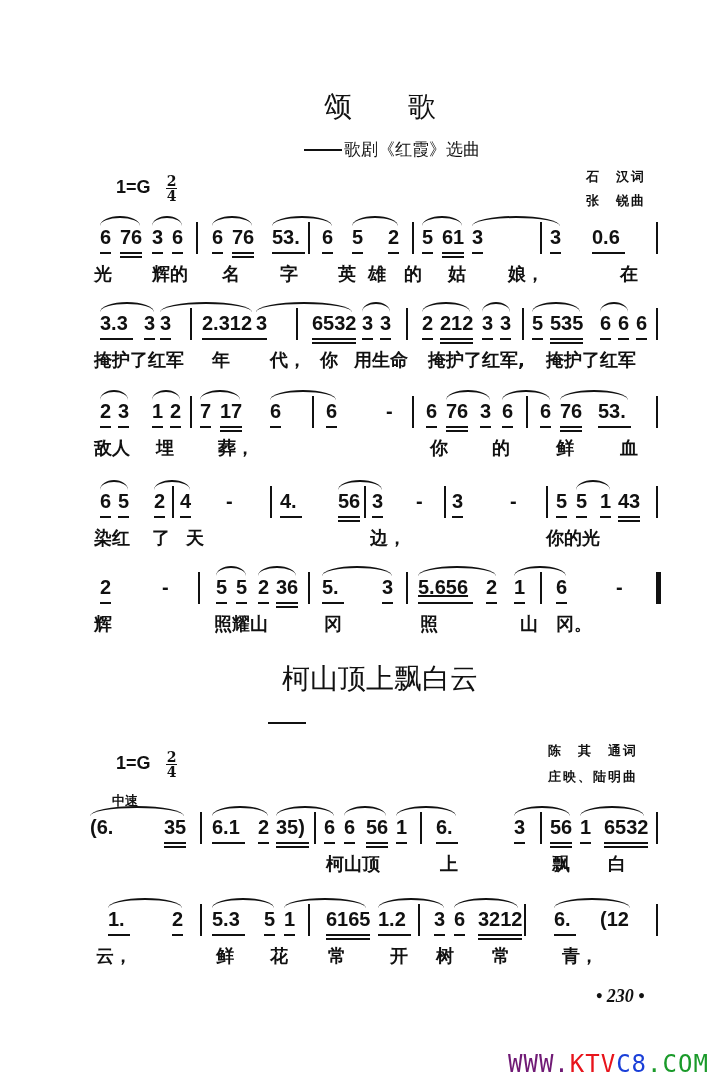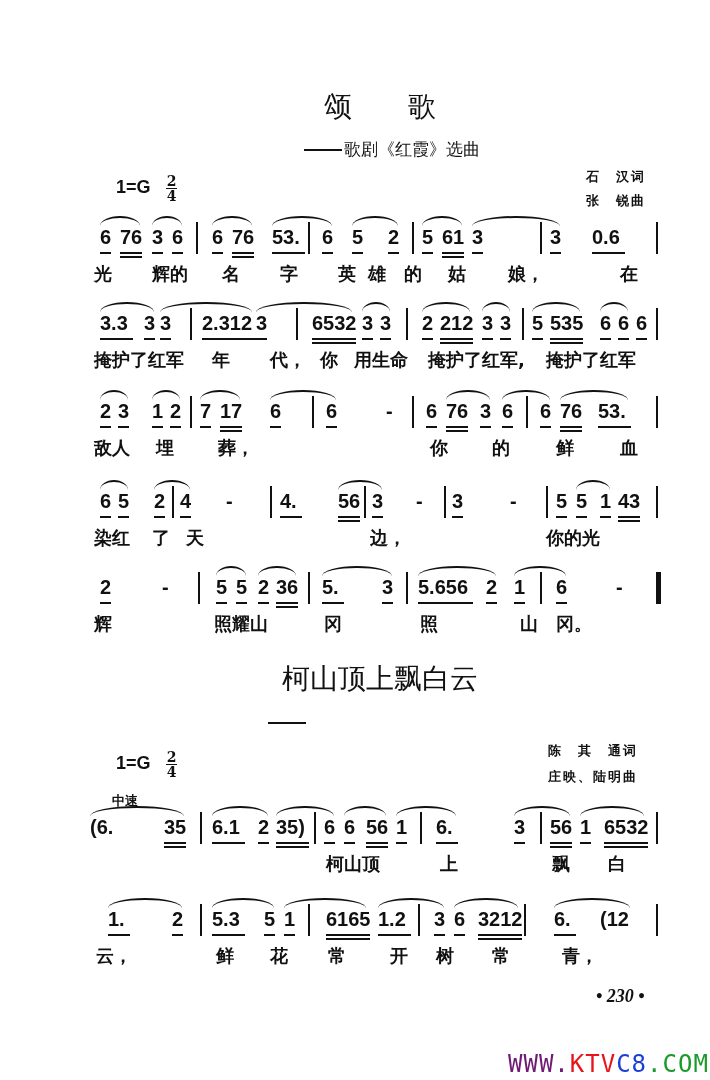--- a/index.html
+++ b/index.html
@@ -291,21 +291,21 @@
         <div class="ul1" style="left: 136px; width: 11px;"></div>
         <span class="tok" style="left: 158px;">2</span>
         <div class="ul1" style="left: 158px; width: 11px;"></div>
         <span class="tok" style="left: 176px;">36</span>
         <div class="ul1" style="left: 176px; width: 22px;"></div>
         <div class="ul2" style="left: 176px; width: 22px;"></div>
         <span class="tok" style="left: 222px;">5.</span>
         <div class="ul1" style="left: 222px; width: 22px;"></div>
         <span class="tok" style="left: 282px;">3</span>
         <div class="ul1" style="left: 282px; width: 11px;"></div>
-        <span class="tok" style="left: 318px;">5.656</span>
+        <span class="tok" style="left: 318px; text-decoration: underline;">5.656</span>
         <div class="ul1" style="left: 318px; width: 55px;"></div>
         <span class="tok" style="left: 386px;">2</span>
         <div class="ul1" style="left: 386px; width: 11px;"></div>
         <span class="tok" style="left: 414px;">1</span>
         <div class="ul1" style="left: 414px; width: 11px;"></div>
         <span class="tok" style="left: 456px;">6</span>
         <div class="ul1" style="left: 456px; width: 11px;"></div>
         <span class="tok" style="left: 516px;">-</span>
         <div class="bar" style="left: 98px;"></div>
         <div class="bar" style="left: 208px;"></div>

